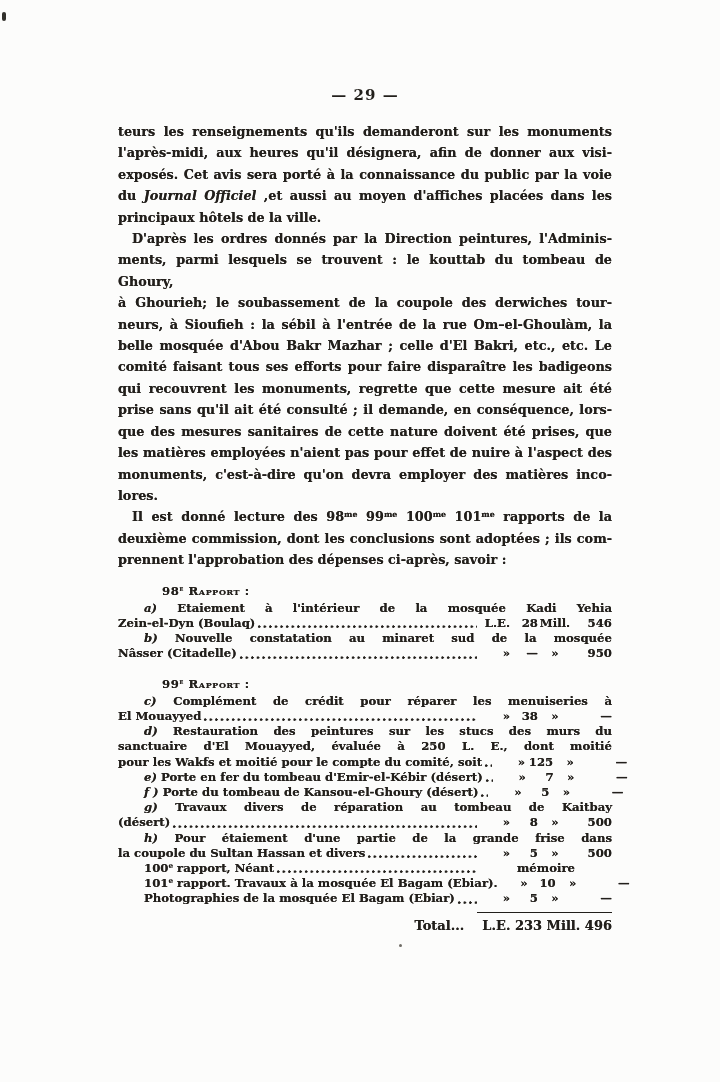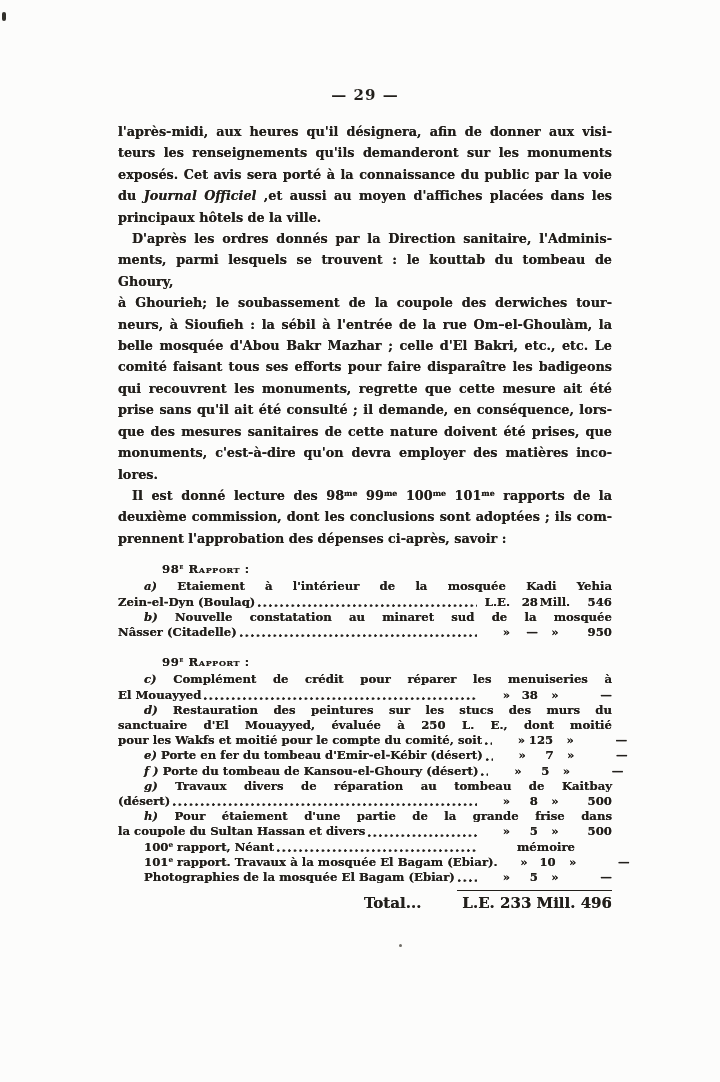--- a/index.html
+++ b/index.html
@@ -50,55 +50,56 @@
   }
   .gap{flex:1 1 auto;}
   .c1{flex:0 0 30px;width:30px;text-align:right;white-space:nowrap;}
   .c2{flex:0 0 28px;width:28px;text-align:right;white-space:nowrap;}
   .c3{flex:0 0 34px;width:34px;text-align:center;white-space:nowrap;}
   .c4{flex:0 0 40px;width:40px;text-align:right;white-space:nowrap;}
   .memoire{flex:0 0 132px;width:132px;text-align:center;white-space:nowrap;}
 
   .total-line{
     display:flex;justify-content:flex-end;align-items:baseline;
-    margin-top:5px;font-size:15px;font-weight:700;gap:23px;
+    margin-top:5px;font-size:13px;font-weight:700;
   }
   .total-label{margin-right:5px;}
   .total-amount{border-top:1.6px solid var(--ink);padding:2px 0 0 5px;margin-left:8px;}
 
   
   .mark-edge{position:absolute;left:2px;top:12px;width:4px;height:9px;background:#32302c;border-radius:2px;}
   .mark-dot{position:absolute;left:399px;top:944px;width:3px;height:3px;background:#6f6c66;border-radius:50%;}
 </style>
 </head>
 <body>
 
 <div class="page">
   <span class="mark-edge"></span>
   <div class="page-number">— 29 —</div>
 
   <div class="content">
     <div id="paragraphs">
         <div class="para">
+          <div class="line">teurs les renseignements qu'ils demanderont sur les monuments</div>
           <div class="line">l'après-midi, aux heures qu'il désignera, afin de donner aux visi-</div>
-          <div class="line">teurs les renseignements qu'ils demanderont sur les monuments</div>
           <div class="line">exposés. Cet avis sera porté à la connaissance du public par la voie</div>
           <div class="line">du <i>Journal Officiel</i> ,et aussi au moyen d'affiches placées dans les</div>
           <div class="line last">principaux hôtels de la ville.</div>
         </div>
         <div class="para">
-          <div class="line first-indent">D'après les ordres donnés par la Direction sanitaire, l'Adminis-</div>
+          <div class="line first-indent">D'après les ordres donnés par la Direction peintures, l'Adminis-</div>
           <div class="line">ments, parmi lesquels se trouvent : le kouttab du tombeau de Ghoury,</div>
           <div class="line">à Ghourieh; le soubassement de la coupole des derwiches tour-</div>
           <div class="line">neurs, à Sioufieh : la sébil à l'entrée de la rue Om–el-Ghoulàm, la</div>
           <div class="line">belle mosquée d'Abou Bakr Mazhar ; celle d'El Bakri, etc., etc. Le</div>
           <div class="line">comité faisant tous ses efforts pour faire disparaître les badigeons</div>
           <div class="line">qui recouvrent les monuments, regrette que cette mesure ait été</div>
           <div class="line">prise sans qu'il ait été consulté ; il demande, en conséquence, lors-</div>
           <div class="line">que des mesures sanitaires de cette nature doivent été prises, que</div>
+          <div class="line">les matières employées n'aient pas pour effet de nuire à l'aspect des</div>
           <div class="line">monuments, c'est-à-dire qu'on devra employer des matières inco-</div>
           <div class="line last">lores.</div>
         </div>
         <div class="para">
           <div class="line first-indent">Il est donné lecture des 98<sup>me</sup> 99<sup>me</sup> 100<sup>me</sup> 101<sup>me</sup> rapports de la</div>
           <div class="line">deuxième commission, dont les conclusions sont adoptées ;  ils com-</div>
           <div class="line last">prennent l'approbation des dépenses ci-après, savoir :</div>
         </div>
       </div>
 

